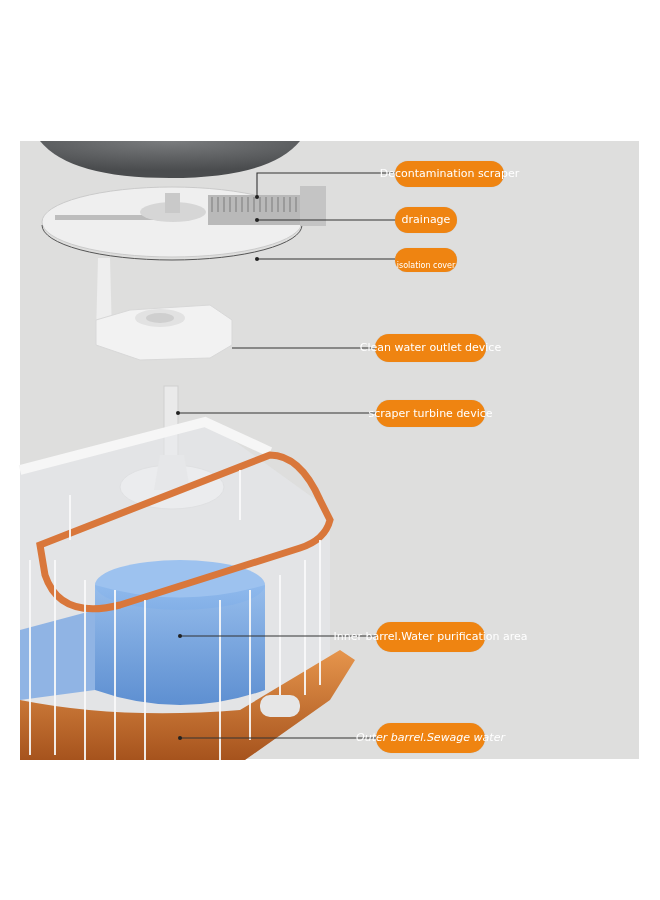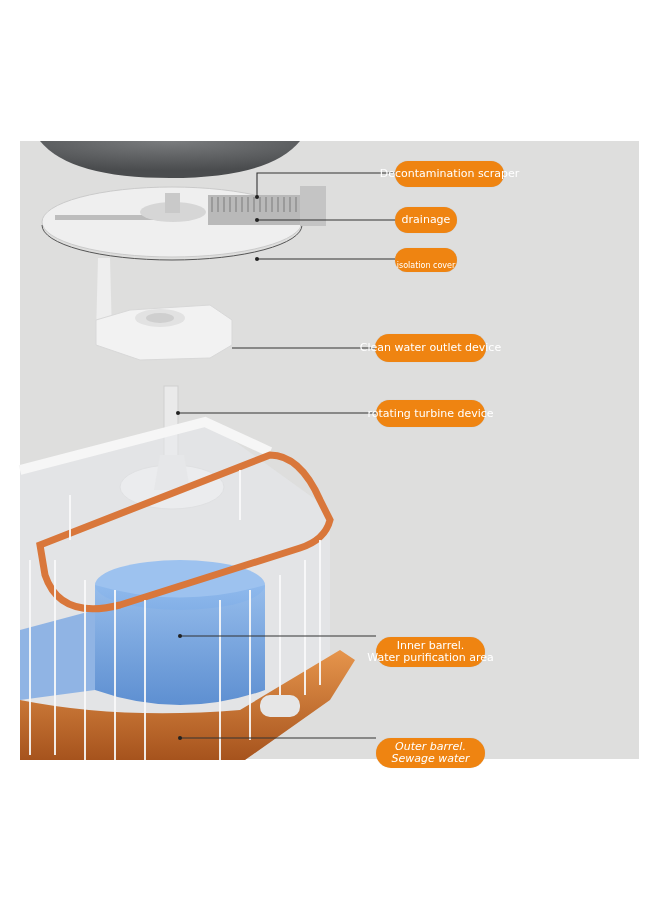--- a/index.html
+++ b/index.html
@@ -1,21 +1,21 @@
 <!DOCTYPE html>
 <html><head>
 <meta charset="utf-8">
 <style>
   html, body { margin:0; padding:0; }
   body { width:660px; height:900px; background:#ffffff; position:relative; overflow:hidden; font-family:"DejaVu Sans", sans-serif; }
   .panel { position:absolute; left:20px; top:141px; width:619px; height:618px; background:#dededd; overflow:hidden; }
   .art { position:absolute; left:0; top:0; width:660px; height:900px; }
   .pill { position:absolute; background:#ef8411; color:#fff; border-radius:16px; font-size:11px; line-height:12px; display:flex; align-items:center; justify-content:center; text-align:center; box-shadow:0 0 1px rgba(0,0,0,0.15); }
   .pill span { display:block; white-space:nowrap; }
-  .pill.two { flex-direction:column;margin-top:15px; }
+  .pill.two { flex-direction:row; }
 </style>
 </head>
 <body>
 
 <div class="panel"></div>
 
 <svg class="art" viewBox="0 0 660 900">
   <defs>
     <radialGradient id="mopG" cx="50%" cy="0%" r="80%">
       <stop offset="0%" stop-color="#7a7c7e"></stop>
@@ -128,21 +128,21 @@
 <div class="pill" style="left:395px;top:207px;width:62px;height:26px;">
   <span>drainage</span>
 </div>
 <div class="pill" style="left:395px;top:248px;width:62px;height:24px;font-size:8px;align-items:flex-end;">
   <span>isolation cover</span>
 </div>
 <div class="pill" style="left:375px;top:334px;width:111px;height:28px;">
   <span>Clean water outlet device</span>
 </div>
 <div class="pill" style="left:376px;top:400px;width:109px;height:27px;">
-  <span>rotating turbine device</span>
+  <span>scraper turbine device</span>
 </div>
 <div class="pill two" style="left:376px;top:622px;width:109px;height:30px;">
   <span>Inner barrel.</span>
   <span>Water purification area</span>
 </div>
 <div class="pill two" style="left:376px;top:723px;width:109px;height:30px;font-style:italic;">
   <span>Outer barrel.</span>
   <span>Sewage water</span>
 </div>
 

